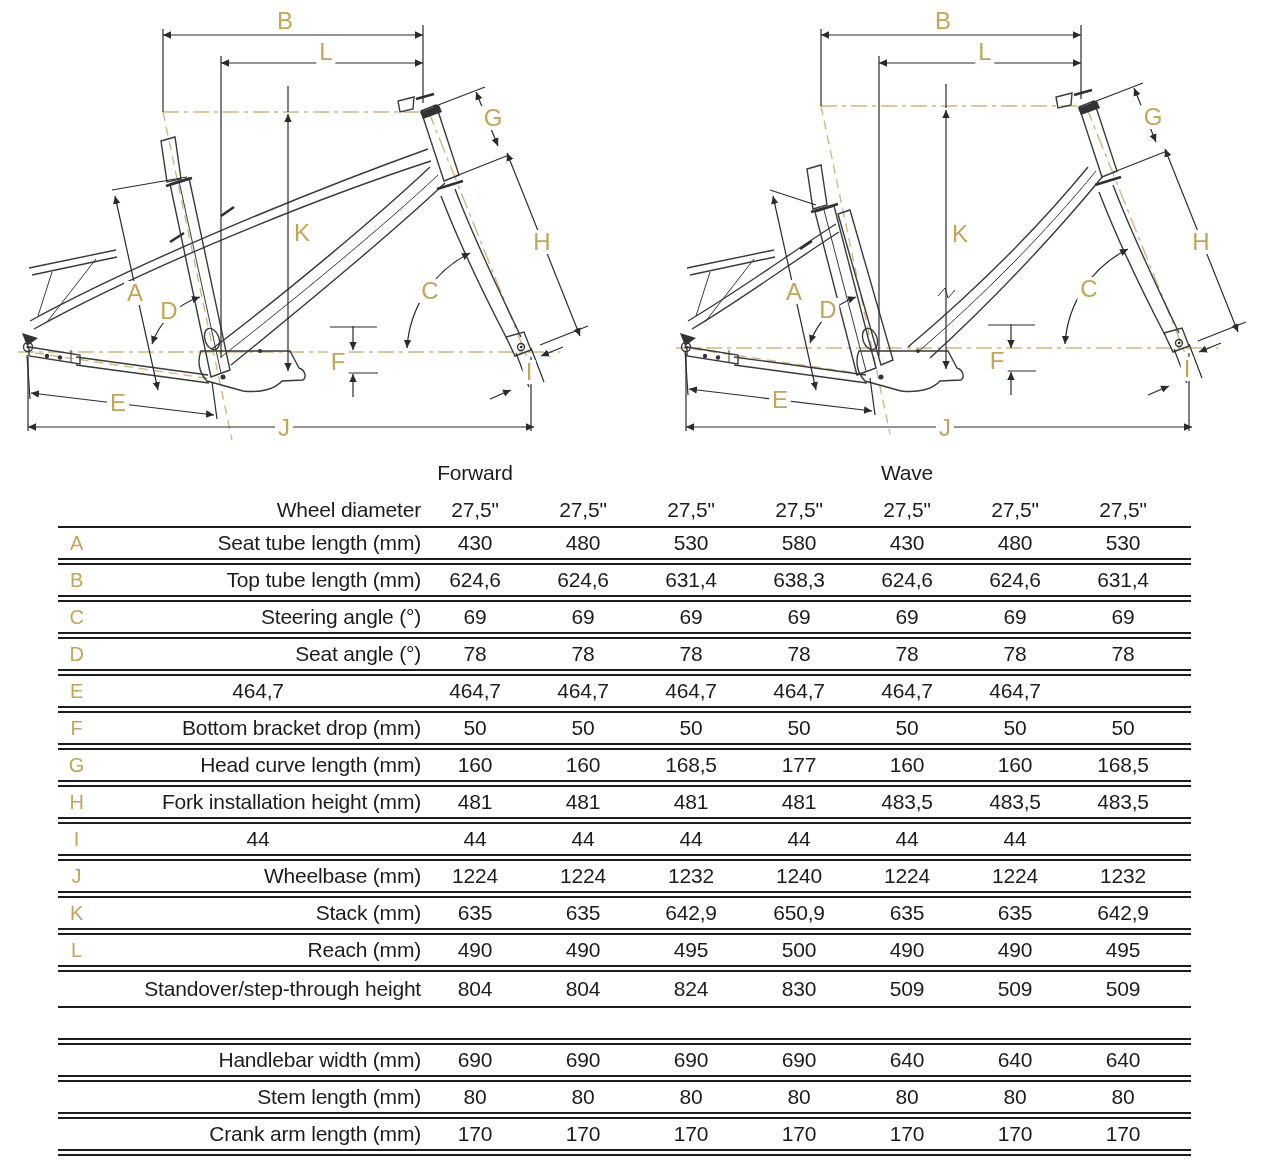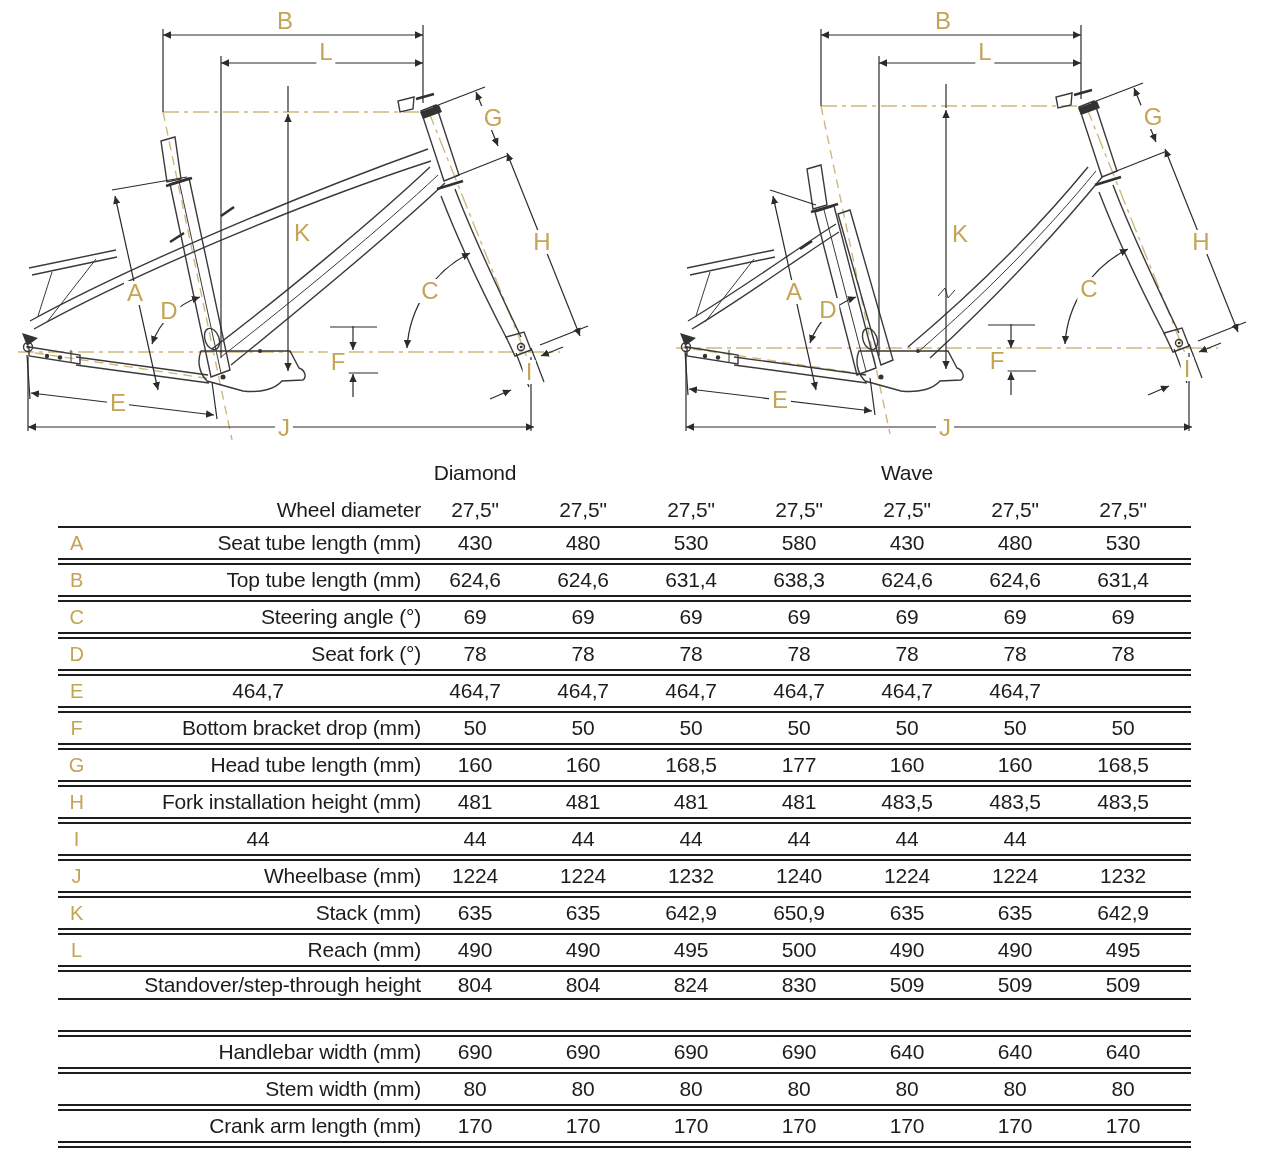--- a/index.html
+++ b/index.html
@@ -20,21 +20,21 @@
   .cell.label{text-align:right;white-space:nowrap;}
   .cell.val{text-align:center;}
   .vals{display:contents;}
 
   .head-row{height:42px;border:none;}
   .h-diamond{grid-column:3;}
   .h-wave{grid-column:7;}
 
   .main-rows .t-row{height:37px;border-bottom:7px double #1d1d1d;}
   .main-rows .t-row:first-of-type{height:34px;border-bottom:2px solid #1d1d1d;}
-  .main-rows .t-row:last-of-type{height:28px;border-bottom:2px solid #1d1d1d;}
+  .main-rows .t-row:last-of-type{height:36px;border-bottom:2px solid #1d1d1d;}
 
   .gap-row{height:30px;}
   .bottom-rows{border-top:7px double #1d1d1d;}
   .bottom-rows .t-row{height:37px;border-bottom:7px double #1d1d1d;}
 
   .frame{stroke:#3a3a3a;stroke-width:1.4;fill:none;}
   .frame-thin{stroke:#3a3a3a;stroke-width:1;fill:none;}
   .bold{stroke:#303030;stroke-width:2.6;fill:none;}
   .dim{stroke:#2b2b2b;stroke-width:1.2;fill:none;}
   .gold{stroke:#CDB87E;stroke-width:1.4;fill:none;}
@@ -261,21 +261,21 @@
   <span class="dl" style="left:1187px;top:369px">I</span>
   <span class="dl" style="left:780px;top:400px">E</span>
   <span class="dl" style="left:945px;top:428px">J</span>
 </div>
 
 <div class="geo-table">
 
   <div class="t-row head-row">
     <span class="cell letter"></span>
     <span class="cell label"></span>
-    <span class="cell val h-diamond">Diamond</span>
+    <span class="cell val h-diamond">Forward</span>
     <span class="cell val h-wave">Wave</span>
   </div>
 
   <div class="main-rows">
 
       <div class="t-row">
         <span class="cell letter"></span>
         <span class="cell label">Wheel diameter</span>
         <span class="vals">
           
@@ -357,21 +357,21 @@
             <span class="cell val">69</span>
           
             <span class="cell val">69</span>
           
             <span class="cell val">69</span>
           </span>
       </div>
 
       <div class="t-row">
         <span class="cell letter">D</span>
-        <span class="cell label">Seat fork (°)</span>
+        <span class="cell label">Seat angle (°)</span>
         <span class="vals">
           
         
             <span class="cell val">78</span>
           
             <span class="cell val">78</span>
           
             <span class="cell val">78</span>
           
             <span class="cell val">78</span>
@@ -422,21 +422,21 @@
             <span class="cell val">50</span>
           
             <span class="cell val">50</span>
           
             <span class="cell val">50</span>
           </span>
       </div>
 
       <div class="t-row">
         <span class="cell letter">G</span>
-        <span class="cell label">Head tube length (mm)</span>
+        <span class="cell label">Head curve length (mm)</span>
         <span class="vals">
           
         
             <span class="cell val">160</span>
           
             <span class="cell val">160</span>
           
             <span class="cell val">168,5</span>
           
             <span class="cell val">177</span>
@@ -602,21 +602,21 @@
             <span class="cell val">640</span>
           
             <span class="cell val">640</span>
           
             <span class="cell val">640</span>
           </span>
       </div>
 
       <div class="t-row">
         <span class="cell letter"></span>
-        <span class="cell label">Stem width (mm)</span>
+        <span class="cell label">Stem length (mm)</span>
         <span class="vals">
           
         
             <span class="cell val">80</span>
           
             <span class="cell val">80</span>
           
             <span class="cell val">80</span>
           
             <span class="cell val">80</span>

